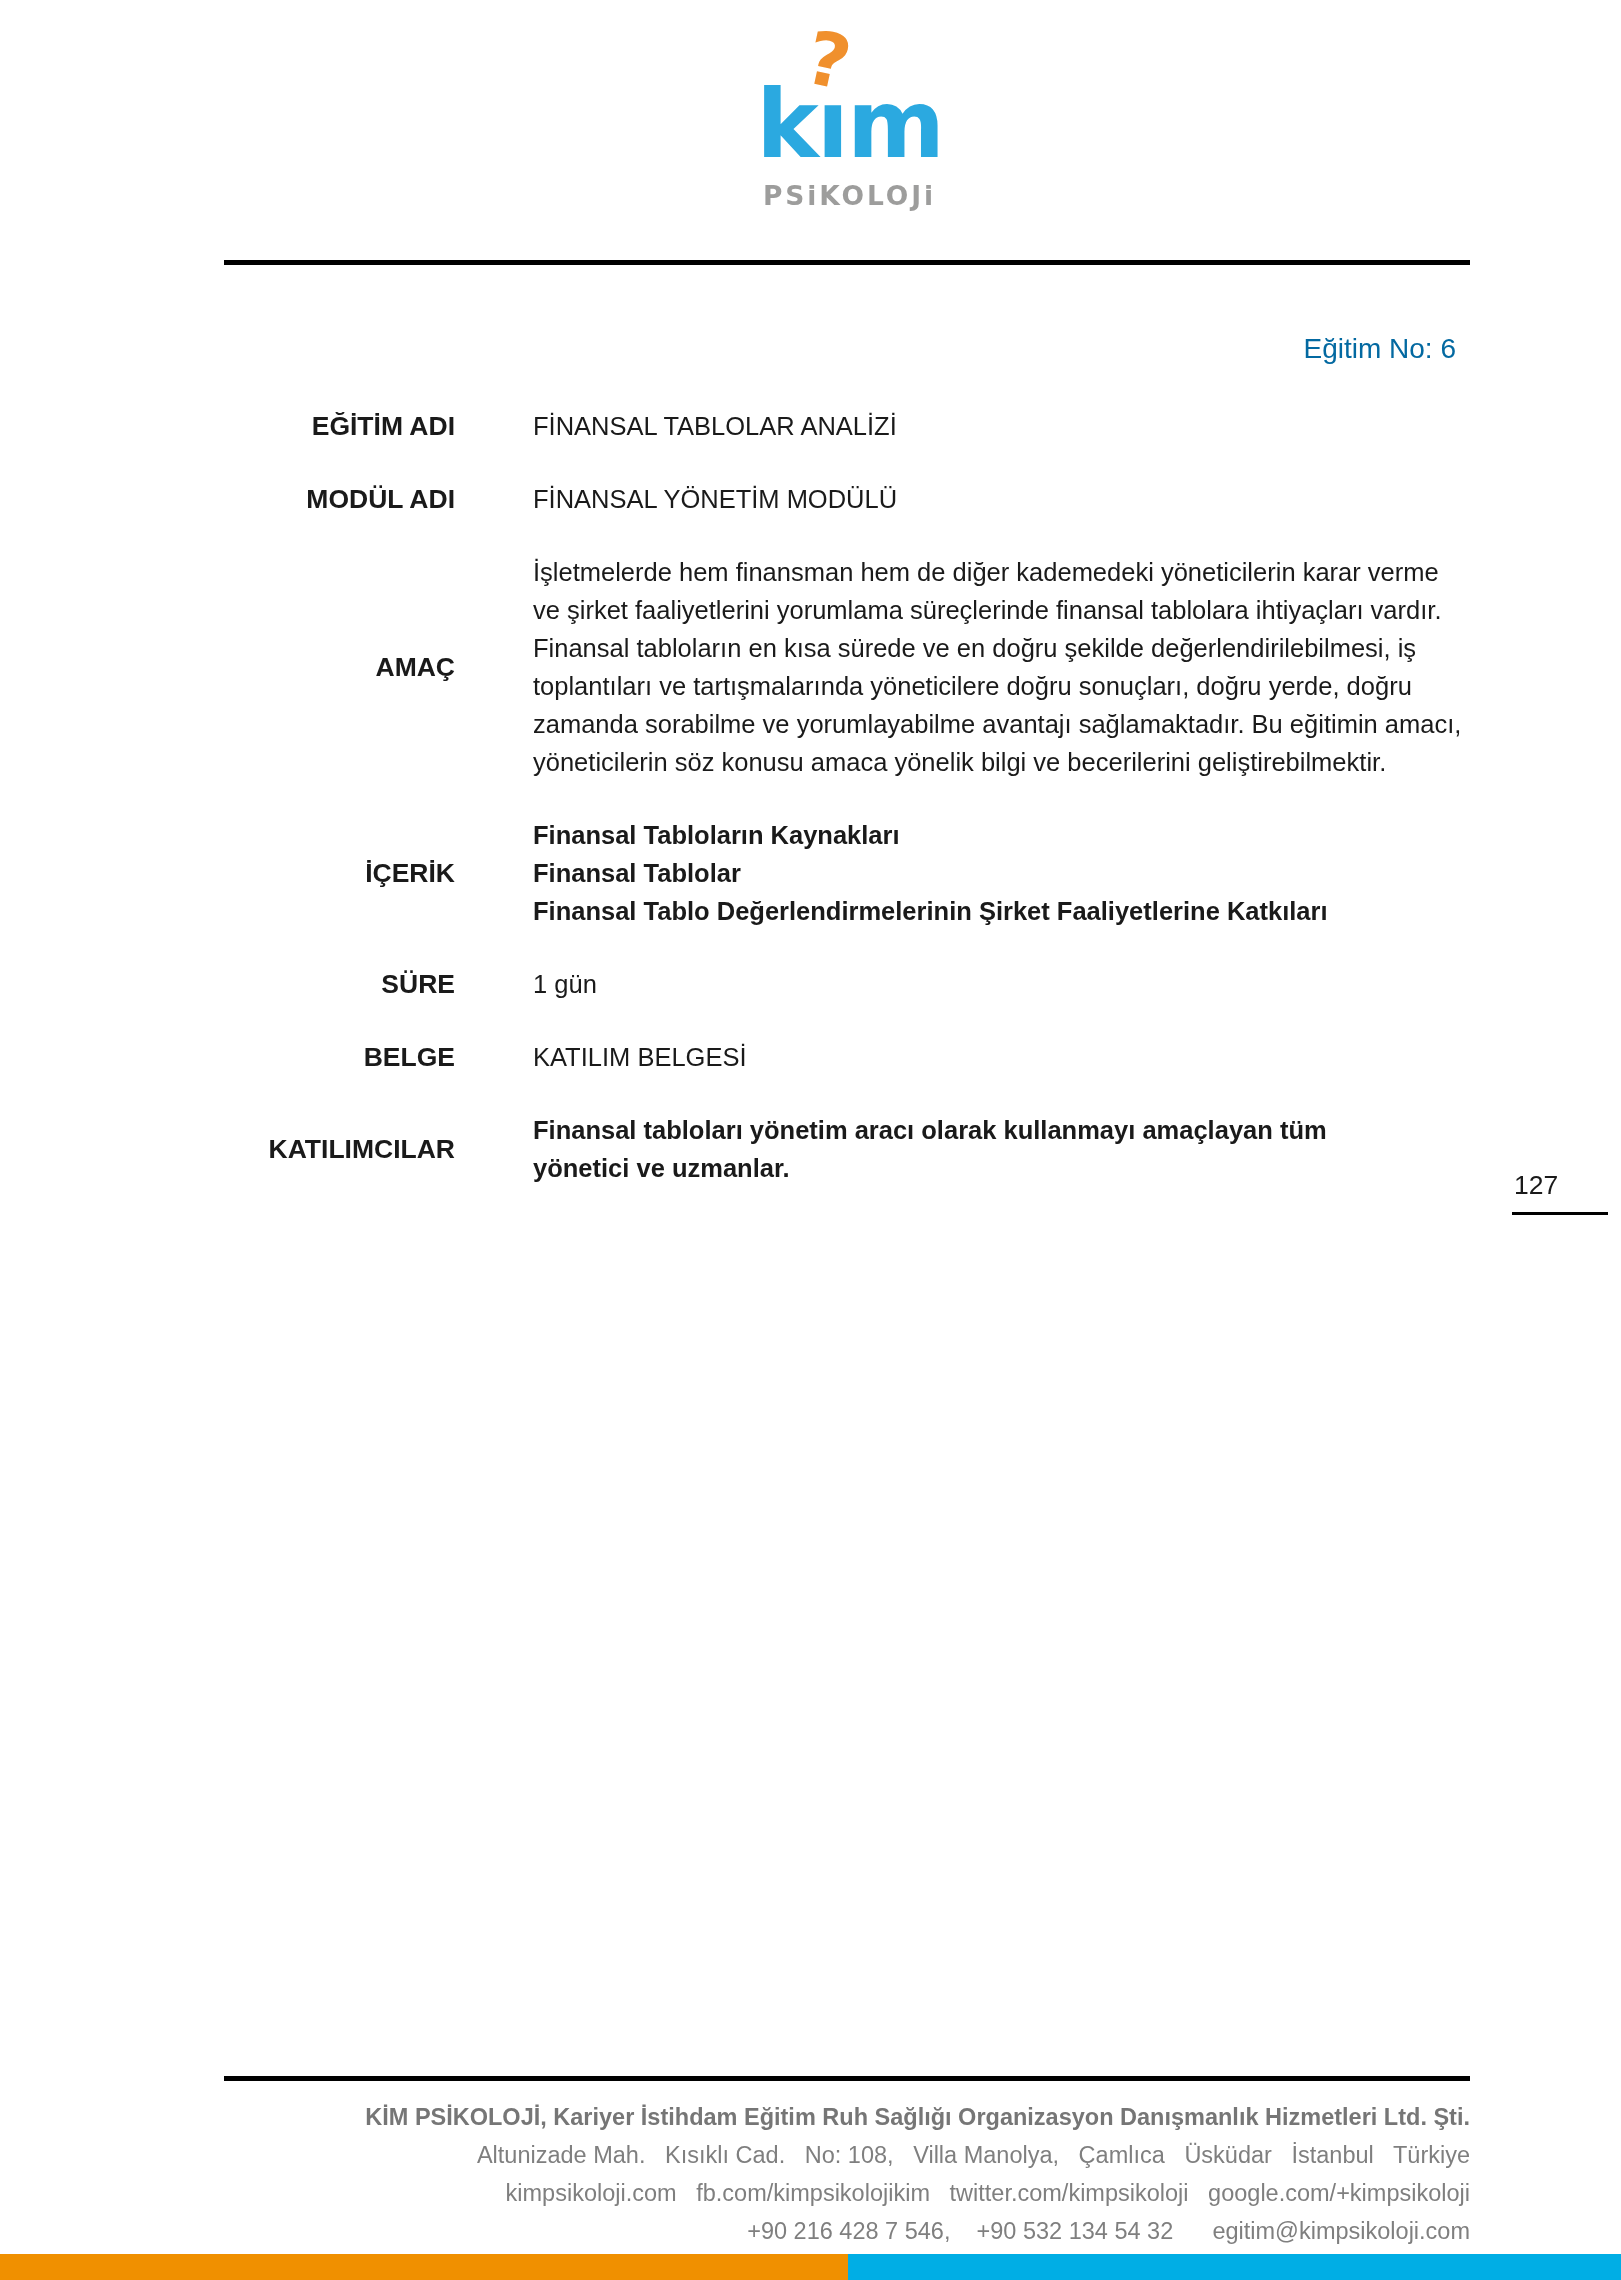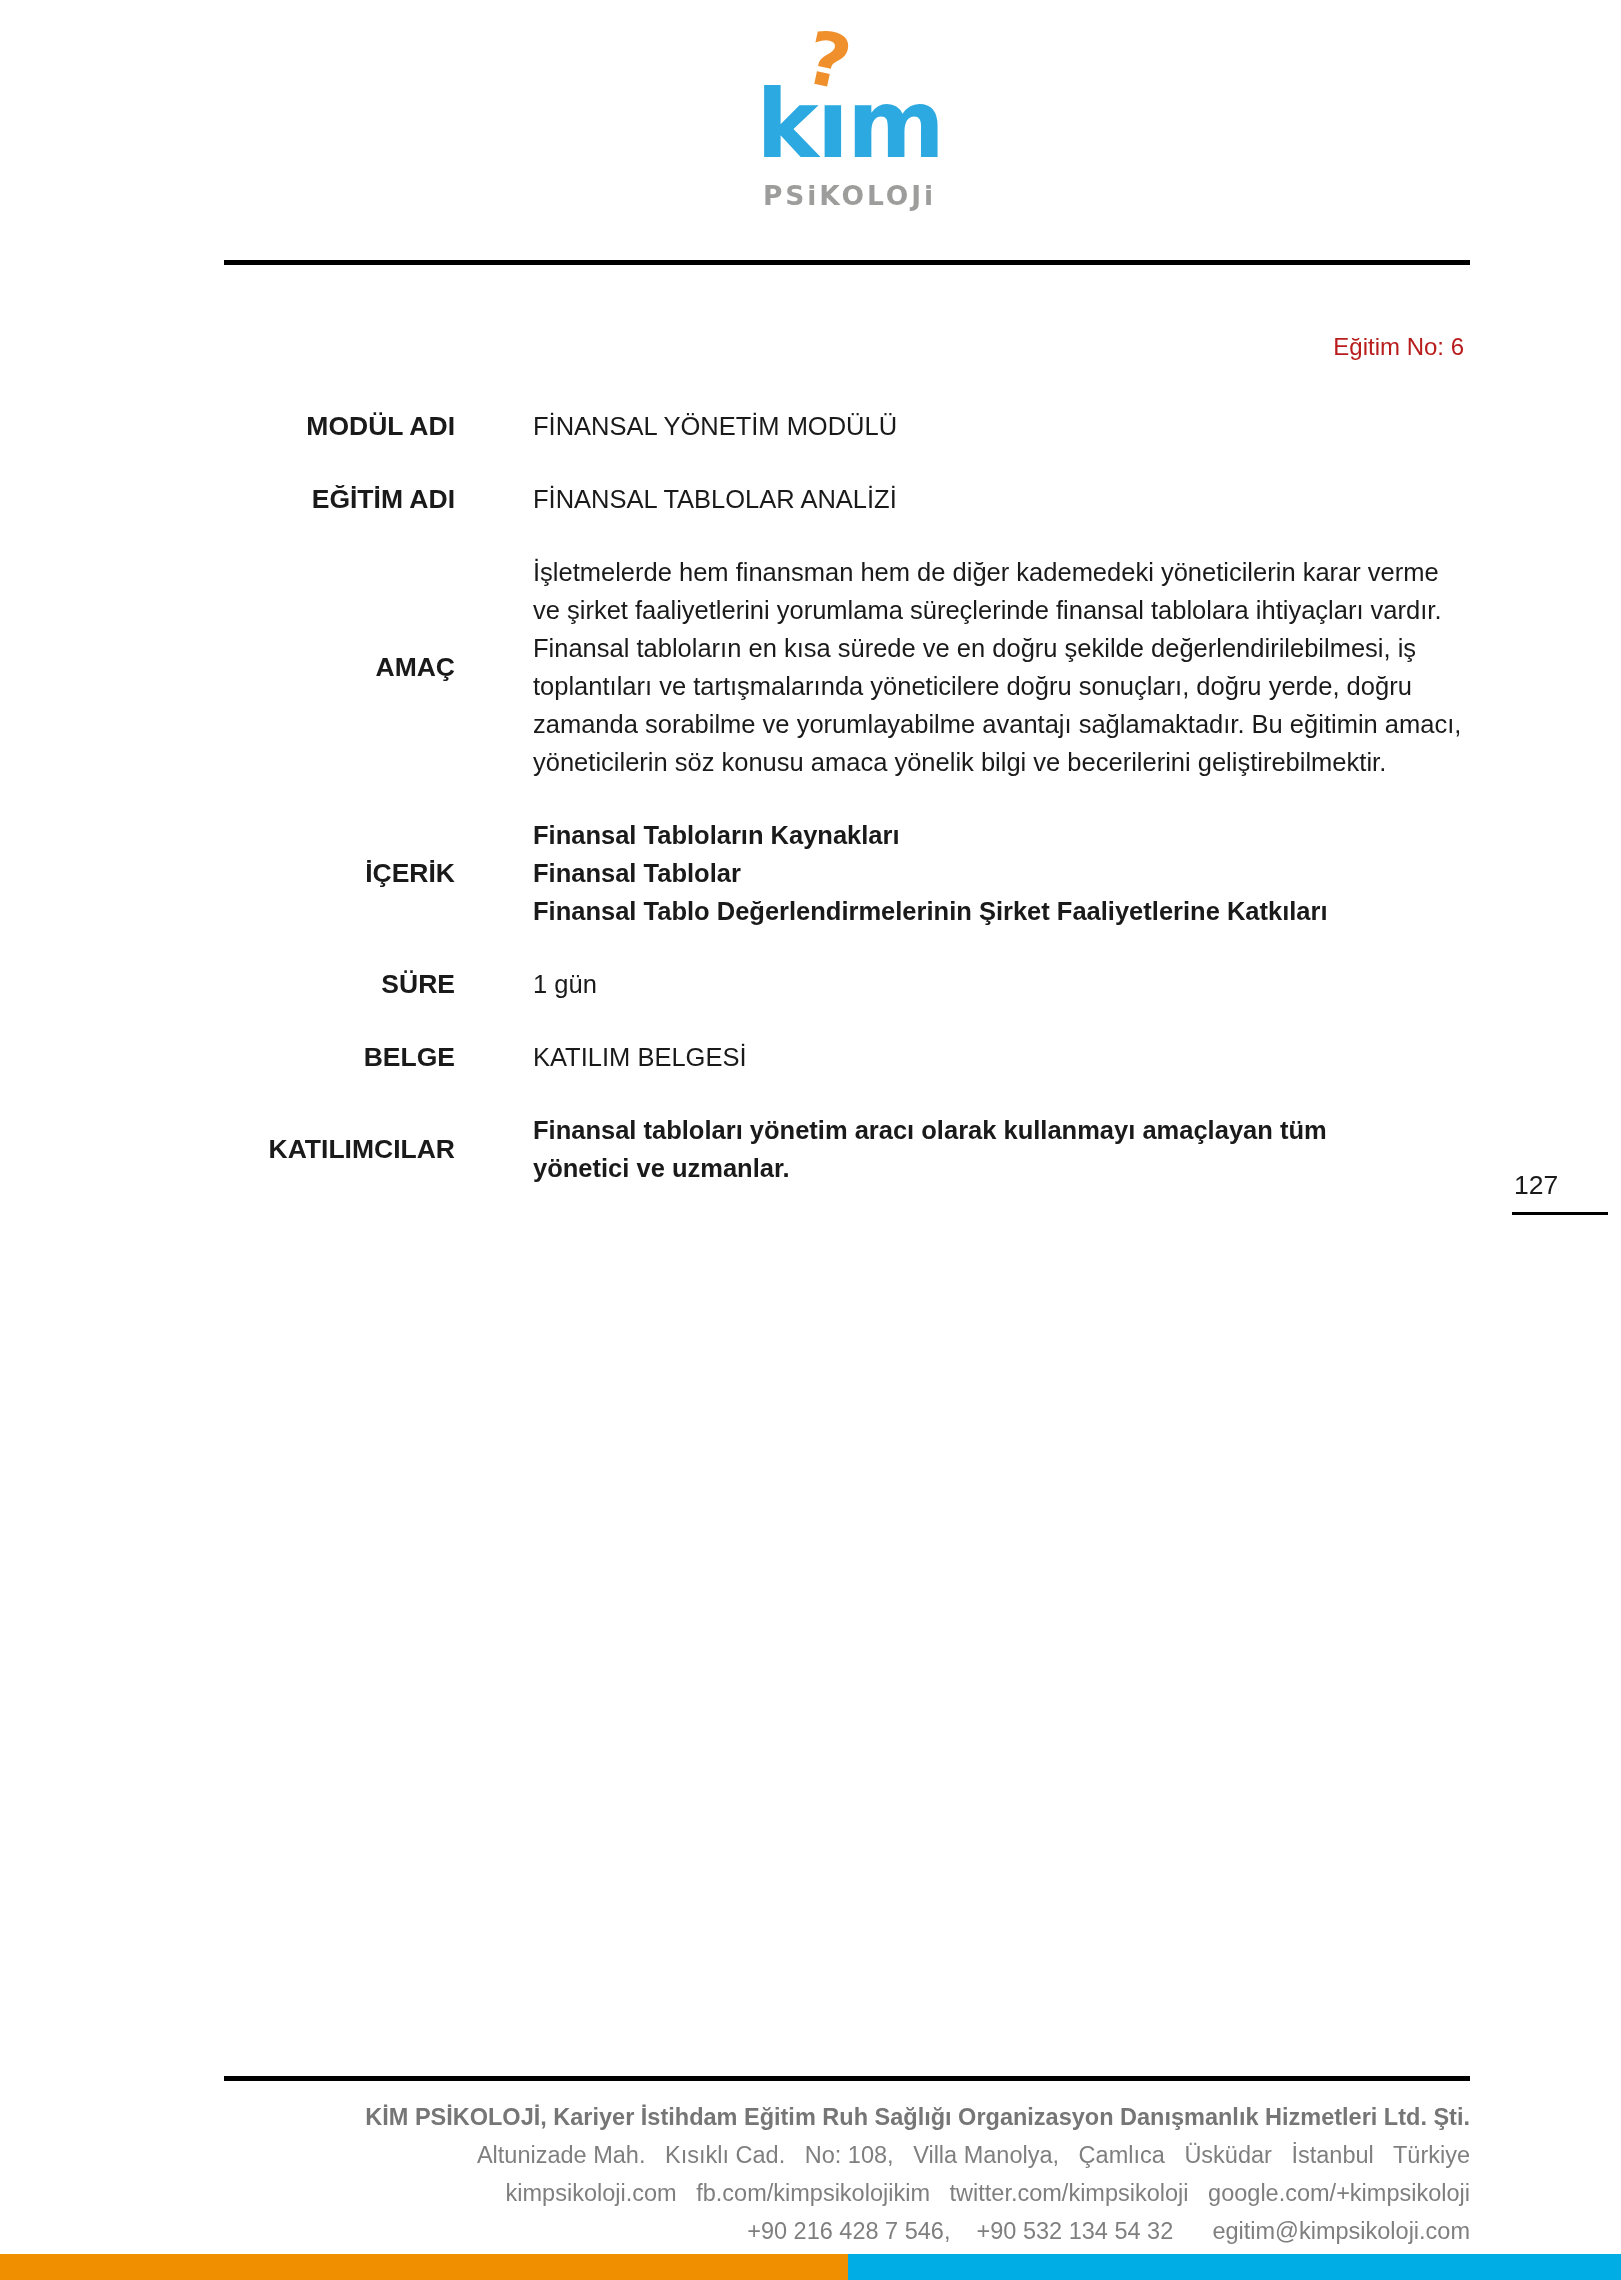--- a/index.html
+++ b/index.html
@@ -33,22 +33,22 @@
     font-family:"DejaVu Sans", sans-serif;
   }
 
   
   .rule { position:absolute; left:224px; width:1246px; height:4.9px; background:#000; }
   .rule-top { top:260px; }
   .rule-footer { top:2076px; }
 
   
   .egitim-no {
-    position:absolute; top:333px; right:157px;
-    font-size:24px; color:#b91c1c;
+    position:absolute; top:333px; right:165px;
+    font-size:28px; color:#0369a1;
   }
 
   
   .content { position:absolute; top:407px; left:225px; width:1245px; }
   .row {
     display:grid; grid-template-columns:230px 1fr; column-gap:78px;
     align-items:center; margin-bottom:35px;
   }
   .label {
     font-weight:bold; text-align:right;
@@ -93,27 +93,27 @@
     </div>
   </div>
 
   <div class="rule rule-top"></div>
 
   <div class="egitim-no">Eğitim No: 6</div>
 
   <div class="content">
 
     <div class="row">
-      <div class="label">MODÜL ADI</div>
-      <div class="value">FİNANSAL YÖNETİM MODÜLÜ</div>
+      <div class="label">EĞİTİM ADI</div>
+      <div class="value">FİNANSAL TABLOLAR ANALİZİ</div>
     </div>
 
     <div class="row">
-      <div class="label">EĞİTİM ADI</div>
-      <div class="value">FİNANSAL TABLOLAR ANALİZİ</div>
+      <div class="label">MODÜL ADI</div>
+      <div class="value">FİNANSAL YÖNETİM MODÜLÜ</div>
     </div>
 
     <div class="row">
       <div class="label">AMAÇ</div>
       <div class="value">İşletmelerde hem finansman hem de diğer kademedeki yöneticilerin karar verme ve şirket faaliyetlerini yorumlama süreçlerinde finansal tablolara ihtiyaçları vardır. Finansal tabloların en kısa sürede ve en doğru şekilde değerlendirilebilmesi, iş toplantıları ve tartışmalarında yöneticilere doğru sonuçları, doğru yerde, doğru zamanda sorabilme ve yorumlayabilme avantajı sağlamaktadır. Bu eğitimin amacı, yöneticilerin söz konusu amaca yönelik bilgi ve becerilerini geliştirebilmektir.</div>
     </div>
 
     <div class="row">
       <div class="label">İÇERİK</div>
       <div class="value value-narrow">

